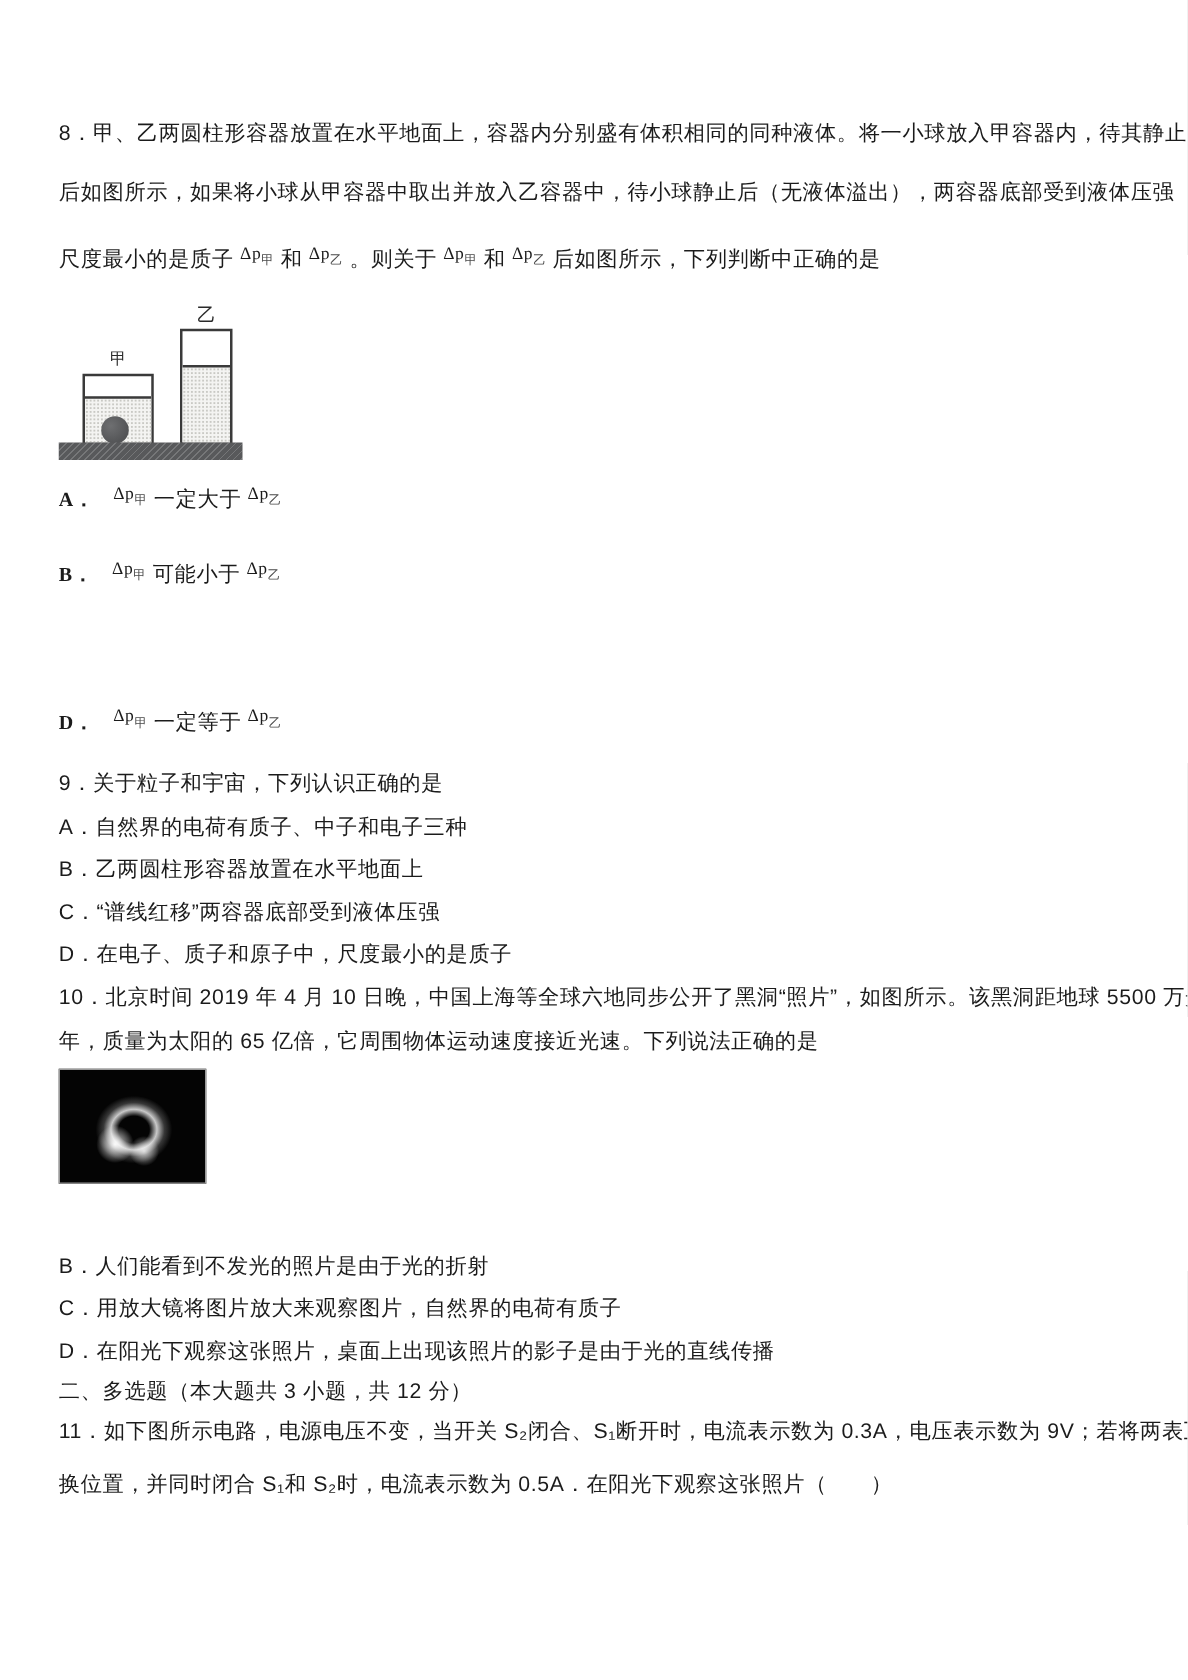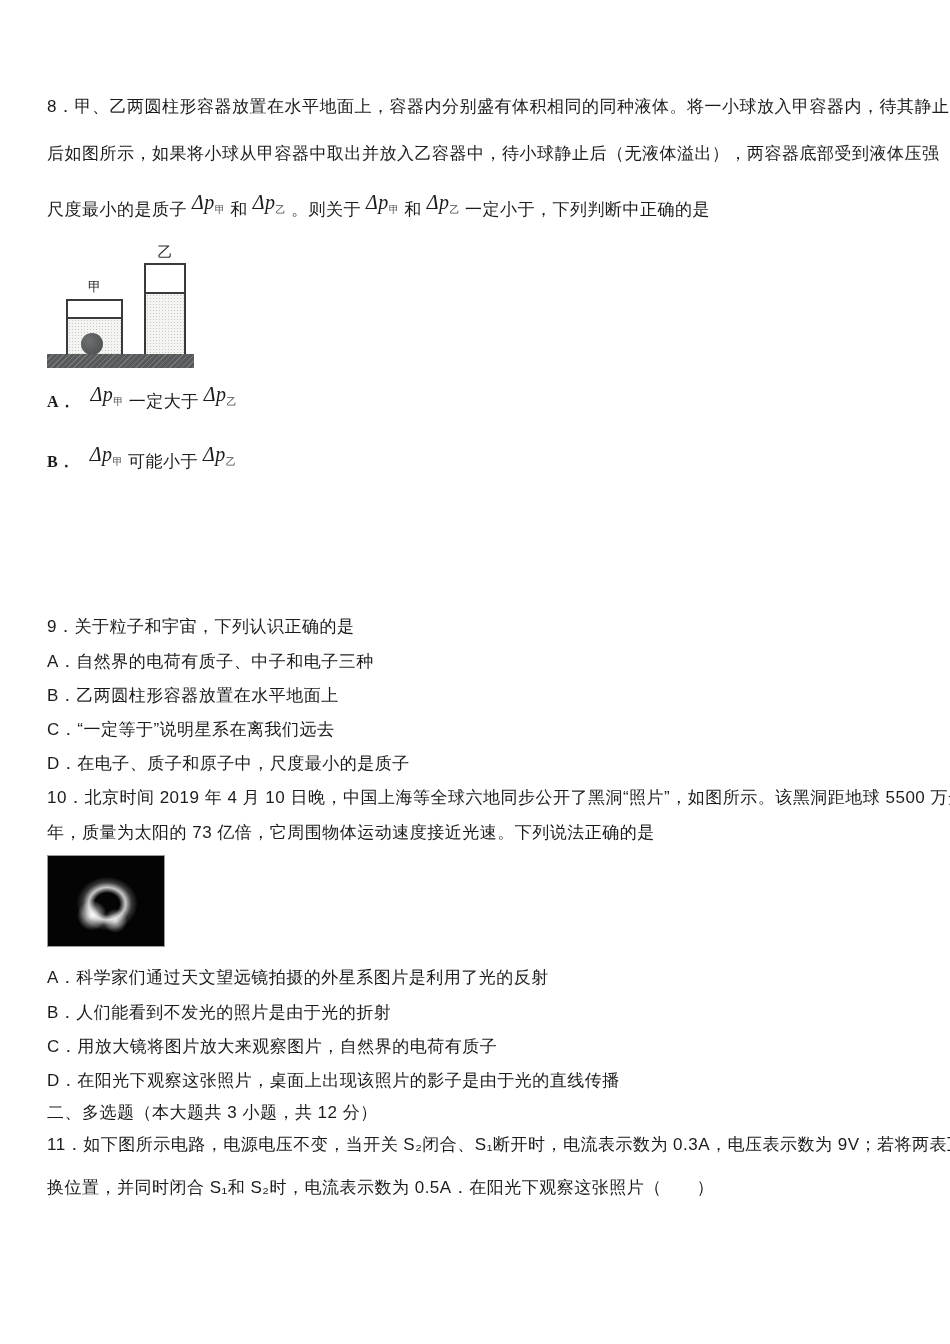--- a/index.html
+++ b/index.html
@@ -25,21 +25,21 @@
   .stem { font-weight:500; }
   
   .formula {
     display:inline-block;
     position:relative;
     top:-6px;
     font-family:"Liberation Serif","DejaVu Serif",serif;
     margin:0 5px;
     white-space:nowrap;
   }
-  .formula .dp { font-style:italic; font-size:20px; }
+  .formula .dp { font-size:14px; }
   .formula sub {
     font-size:10px;
     font-style:normal;
     color:#4a4a4a;
     vertical-align:sub;
   }
   .opt-letter {
     font-family:"Liberation Serif","DejaVu Serif",serif;
     font-weight:bold;
     font-size:16px;
@@ -94,53 +94,55 @@
   }
 </style>
 </head>
 <body>
 
 <div id="page">
 
   <div class="line stem" style="top:95px">8．甲、乙两圆柱形容器放置在水平地面上，容器内分别盛有体积相同的同种液体。将一小球放入甲容器内，待其静止</div>
   <div class="line stem" style="top:142px">后如图所示，如果将小球从甲容器中取出并放入乙容器中，待小球静止后（无液体溢出），两容器底部受到液体压强</div>
   <div class="line stem" style="top:196px">
-    <span>尺度最小的是质子</span><span class="formula"><span class="dp">Δp</span><sub>甲</sub></span><span>和</span><span class="formula"><span class="dp">Δp</span><sub>乙</sub></span><span>。则关于</span><span class="formula"><span class="dp">Δp</span><sub>甲</sub></span><span>和</span><span class="formula"><span class="dp">Δp</span><sub>乙</sub></span><span>一定小于，下列判断中正确的是</span>
+    <span>尺度最小的是质子</span><span class="formula"><span class="dp">Δp</span><sub>甲</sub></span><span>和</span><span class="formula"><span class="dp">Δp</span><sub>乙</sub></span><span>。则关于</span><span class="formula"><span class="dp">Δp</span><sub>甲</sub></span><span>和</span><span class="formula"><span class="dp">Δp</span><sub>乙</sub></span><span>后如图所示，下列判断中正确的是</span>
   </div>
 
   <div class="fig-label" id="label-jia">甲</div>
   <div class="fig-label" id="label-yi">乙</div>
   <div class="container-box" id="container-jia">
     <div class="liquid" id="liquid-jia"></div>
   </div>
   <div class="container-box" id="container-yi">
     <div class="liquid" id="liquid-yi"></div>
   </div>
   <div id="ball"></div>
   <div class="fig" id="ground"></div>
 
   <div class="line" style="top:388px">
     <span class="opt-letter">A．</span><span class="formula"><span class="dp">Δp</span><sub>甲</sub></span><span class="stem">一定大于</span><span class="formula"><span class="dp">Δp</span><sub>乙</sub></span>
   </div>
   <div class="line" style="top:448px">
     <span class="opt-letter">B．</span><span class="formula"><span class="dp">Δp</span><sub>甲</sub></span><span class="stem">可能小于</span><span class="formula"><span class="dp">Δp</span><sub>乙</sub></span>
   </div>
+  <div class="line" style="top:566px">
+    <span class="opt-letter">D．</span><span class="formula"><span class="dp">Δp</span><sub>甲</sub></span><span class="stem">一定等于</span><span class="formula"><span class="dp">Δp</span><sub>乙</sub></span>
+  </div>
 
   <div class="line stem" style="top:615px">9．关于粒子和宇宙，下列认识正确的是</div>
   <div class="line stem" style="top:650px">A．自然界的电荷有质子、中子和电子三种</div>
   <div class="line stem" style="top:684px">B．乙两圆柱形容器放置在水平地面上</div>
-  <div class="line stem" style="top:718px">C．“一定等于”说明星系在离我们远去</div>
+  <div class="line stem" style="top:718px">C．“谱线红移”两容器底部受到液体压强</div>
   <div class="line stem" style="top:752px">D．在电子、质子和原子中，尺度最小的是质子</div>
 
   <div class="line stem" style="top:786px">10．北京时间 2019 年 4 月 10 日晚，中国上海等全球六地同步公开了黑洞“照片”，如图所示。该黑洞距地球 5500 万光</div>
-  <div class="line stem" style="top:821px">年，质量为太阳的 73 亿倍，它周围物体运动速度接近光速。下列说法正确的是</div>
+  <div class="line stem" style="top:821px">年，质量为太阳的 65 亿倍，它周围物体运动速度接近光速。下列说法正确的是</div>
 
   <div id="blackhole"></div>
 
-  <div class="line stem" style="top:966px">A．科学家们通过天文望远镜拍摄的外星系图片是利用了光的反射</div>
   <div class="line stem" style="top:1001px">B．人们能看到不发光的照片是由于光的折射</div>
   <div class="line stem" style="top:1035px">C．用放大镜将图片放大来观察图片，自然界的电荷有质子</div>
   <div class="line stem" style="top:1069px">D．在阳光下观察这张照片，桌面上出现该照片的影子是由于光的直线传播</div>
 
   <div class="line stem" style="top:1101px; font-weight:normal">二、多选题（本大题共 3 小题，共 12 分）</div>
 
   <div class="line stem" style="top:1133px">11．如下图所示电路，电源电压不变，当开关 S₂闭合、S₁断开时，电流表示数为 0.3A，电压表示数为 9V；若将两表互</div>
   <div class="line stem" style="top:1176px">换位置，并同时闭合 S₁和 S₂时，电流表示数为 0.5A．在阳光下观察这张照片（　　）</div>
 
 </div>

